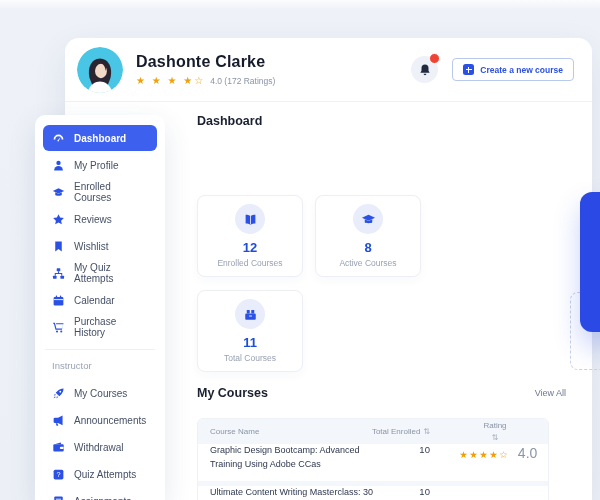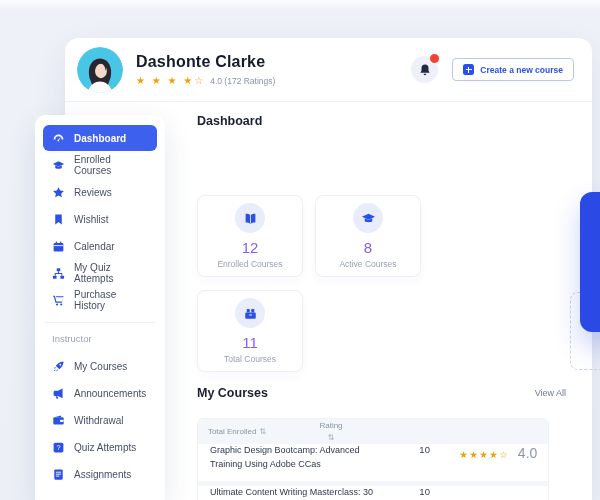--- a/index.html
+++ b/index.html
@@ -50,21 +50,21 @@
   .content { position:absolute; left:132px; top:64px; right:0; bottom:0; }
   .page-title { font-size:12.5px; font-weight:bold; color:#1a2030; margin:12px 0 0 0; }
 
   .stats-grid { position:absolute; left:0; top:93px; display:grid;
     grid-template-columns:106px 106px; grid-auto-rows:82px; gap:13px 12px; }
   .stat-card { background:#fff; border:1px solid #edeff4; border-radius:8px;
     box-shadow:0 4px 10px rgba(44,62,118,.03); display:flex; flex-direction:column;
     align-items:center; justify-content:center; }
   .stat-icon-circle { width:30px; height:30px; border-radius:50%; background:#e9edfb;
     display:flex; align-items:center; justify-content:center; color:#2b50e6; }
-  .stat-value { font-size:15px; font-weight:normal; color:#8b5cf6; margin-top:6px; }
+  .stat-value { font-size:13px; font-weight:bold; color:#1d4ed8; margin-top:6px; }
   .stat-label { font-size:8.5px; color:#98a1b2; margin-top:3px; }
 
   .dashed-box { position:absolute; left:373px; top:190px; width:130px; height:78px;
     border:1.5px dashed #c6d1e8; border-radius:8px; }
   .earnings-card { position:absolute; left:383px; top:90px; width:143px; height:140px;
     background:#2b4ae5; border-radius:12px; box-shadow:0 14px 26px rgba(43,74,229,.25);
     display:flex; flex-direction:column; align-items:center; justify-content:center; cursor:pointer; }
 
   .courses-head { position:absolute; left:0; right:26px; top:284px;
     display:flex; align-items:center; justify-content:space-between; }
@@ -171,20 +171,21 @@
       
     </div>
 
     <div class="courses-head">
       <div class="courses-title">My Courses</div>
       <div class="view-all">View All</div>
     </div>
 
     <div class="courses-table">
       <div class="t-head">
+        <div class="col-name">Course Name</div>
         <div class="col-enrolled">
           <span>Total Enrolled</span>
           <span class="sort-glyph">⇅</span>
         </div>
         <div class="col-rating">
           <span>Rating</span>
           <span class="sort-glyph">⇅</span>
         </div>
       </div>
 
@@ -218,57 +219,64 @@
 
   <div class="side-item active">
     <svg viewBox="0 0 16 16" width="13" height="13">
         <path d="M8 3.2A6 6 0 0 0 2 9.2h2.1a3.9 3.9 0 0 1 7.8 0H14a6 6 0 0 0-6-6z" fill="currentColor"></path>
         <path d="M7.4 9.8 11 5.9l-2.5 4.6a.9.9 0 1 1-1.1-.7z" fill="currentColor"></path>
       </svg>
     <span>Dashboard</span>
   </div>
   <div class="side-item">
     <svg viewBox="0 0 16 16" width="13" height="13">
+        <circle cx="8" cy="4.8" r="2.7" fill="currentColor"></circle>
+        <path d="M2.6 14a5.4 5.4 0 0 1 10.8 0z" fill="currentColor"></path>
+      </svg>
+    <span>My Profile</span>
+  </div>
+  <div class="side-item">
+    <svg viewBox="0 0 16 16" width="13" height="13">
         <path d="M8 2.8 15 6 8 9.2 1 6z" fill="currentColor"></path>
         <path d="M4 7.8v3.2c0 1.3 8 1.3 8 0V7.8L8 9.6z" fill="currentColor"></path>
       </svg>
     <span>Enrolled Courses</span>
   </div>
   <div class="side-item">
     <svg viewBox="0 0 16 16" width="13" height="13">
         <path d="m8 1.4 2 4.2 4.6.6-3.4 3.2.9 4.5L8 11.7l-4.1 2.2.9-4.5L1.4 6.2 6 5.6z" fill="currentColor"></path>
       </svg>
     <span>Reviews</span>
   </div>
   <div class="side-item">
     <svg viewBox="0 0 16 16" width="13" height="13">
         <path d="M4 1.8h8V14l-4-2.9L4 14z" fill="currentColor"></path>
       </svg>
     <span>Wishlist</span>
+  </div>
+  <div class="side-item">
+    <svg viewBox="0 0 16 16" width="13" height="13">
+        <rect x="5.8" y="1.6" width="4.4" height="3.6" rx=".7" fill="currentColor"></rect>
+        <rect x="1.2" y="10.8" width="4.4" height="3.6" rx=".7" fill="currentColor"></rect>
+        <rect x="10.4" y="10.8" width="4.4" height="3.6" rx=".7" fill="currentColor"></rect>
+        <path d="M7.4 5.2h1.2v2.2h4v3.4h-1.2V8.6H4.6v2.2H3.4V7.4h4z" fill="currentColor"></path>
+      </svg>
+    <span>My Quiz Attempts</span>
   </div>
   <div class="side-item">
     <svg viewBox="0 0 16 16" width="13" height="13">
         <rect x="2" y="3.6" width="12" height="10.6" rx="1.4" fill="currentColor"></rect>
         <rect x="4.6" y="1.8" width="1.7" height="3.2" rx=".8" fill="currentColor"></rect>
         <rect x="9.7" y="1.8" width="1.7" height="3.2" rx=".8" fill="currentColor"></rect>
         <rect x="2" y="6.4" width="12" height="1.1" fill="#fff"></rect>
       </svg>
     <span>Calendar</span>
   </div>
   <div class="side-item">
     <svg viewBox="0 0 16 16" width="13" height="13">
-        <rect x="5.8" y="1.6" width="4.4" height="3.6" rx=".7" fill="currentColor"></rect>
-        <rect x="1.2" y="10.8" width="4.4" height="3.6" rx=".7" fill="currentColor"></rect>
-        <rect x="10.4" y="10.8" width="4.4" height="3.6" rx=".7" fill="currentColor"></rect>
-        <path d="M7.4 5.2h1.2v2.2h4v3.4h-1.2V8.6H4.6v2.2H3.4V7.4h4z" fill="currentColor"></path>
-      </svg>
-    <span>My Quiz Attempts</span>
-  </div>
-  <div class="side-item">
-    <svg viewBox="0 0 16 16" width="13" height="13">
         <path d="M1.4 2h2.2l1.8 7.3h7l1.4-5.2H5.2l-.3-1.4h9.3l-2 8H4.3L2.4 3.4H1.4z" fill="currentColor"></path>
         <circle cx="6.2" cy="13" r="1.3" fill="currentColor"></circle>
         <circle cx="11.4" cy="13" r="1.3" fill="currentColor"></circle>
       </svg>
     <span>Purchase History</span>
   </div>
 
   <div class="side-divider"></div>
   <div class="side-section">Instructor</div>
 

